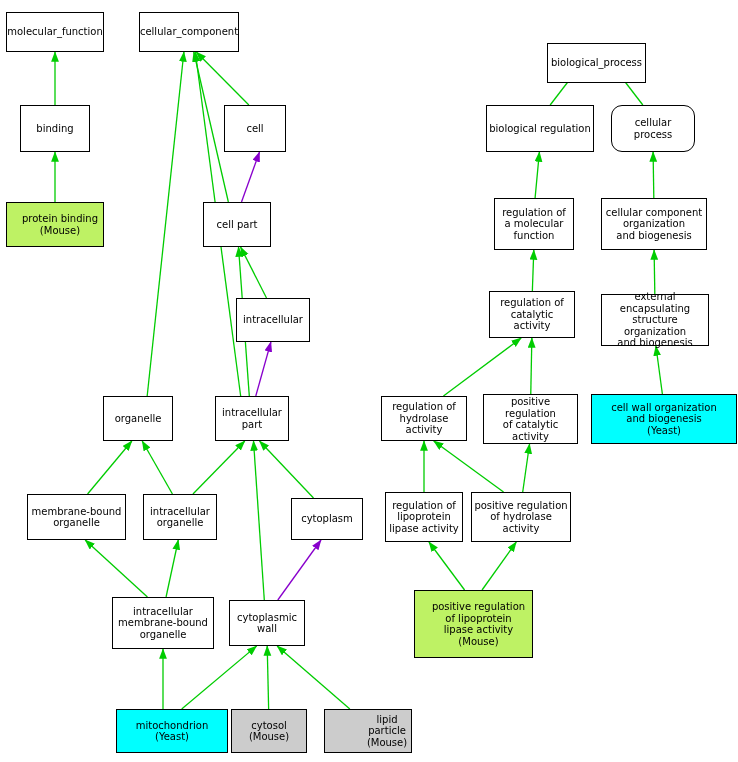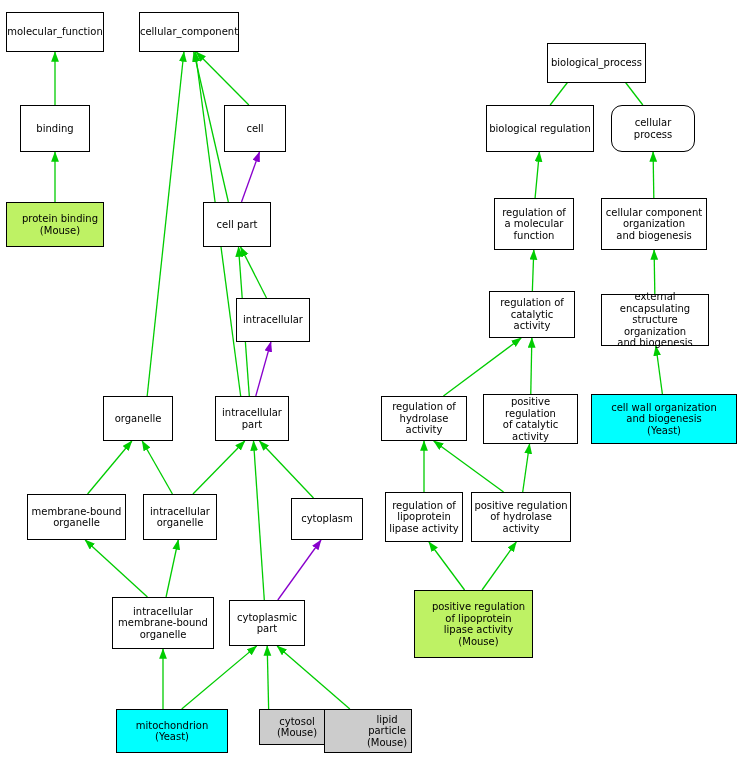--- a/index.html
+++ b/index.html
@@ -138,25 +138,25 @@
       <div class="node" style="left: 385px; top: 492px; width: 78px; height: 50px;">regulation of
 lipoprotein
 lipase activity</div>
       <div class="node" style="left: 471px; top: 492px; width: 100px; height: 50px;">positive regulation
 of hydrolase
 activity</div>
       <div class="node" style="left: 112px; top: 597px; width: 102px; height: 52px;">intracellular
 membrane-bound
 organelle</div>
       <div class="node" style="left: 229px; top: 600px; width: 76px; height: 46px;">cytoplasmic
-part</div>
+wall</div>
       <div class="node blue" style="left: 414px; top: 590px; width: 119px; height: 68px;">positive regulation
 of lipoprotein
 lipase activity
 (Mouse)</div>
       <div class="node cyan" style="left: 116px; top: 709px; width: 112px; height: 44px;">mitochondrion
 (Yeast)</div>
-      <div class="node gray" style="left: 231px; top: 709px; width: 76px; height: 36px; margin-left: 28px;">cytosol
+      <div class="node gray" style="left: 231px; top: 709px; width: 76px; height: 44px;">cytosol
 (Mouse)</div>
       <div class="node gray" style="left: 324px; top: 709px; width: 88px; height: 44px; padding-left: 40px;">lipid particle
 (Mouse)</div>
     </div>
 </div>
 
 </body></html>

